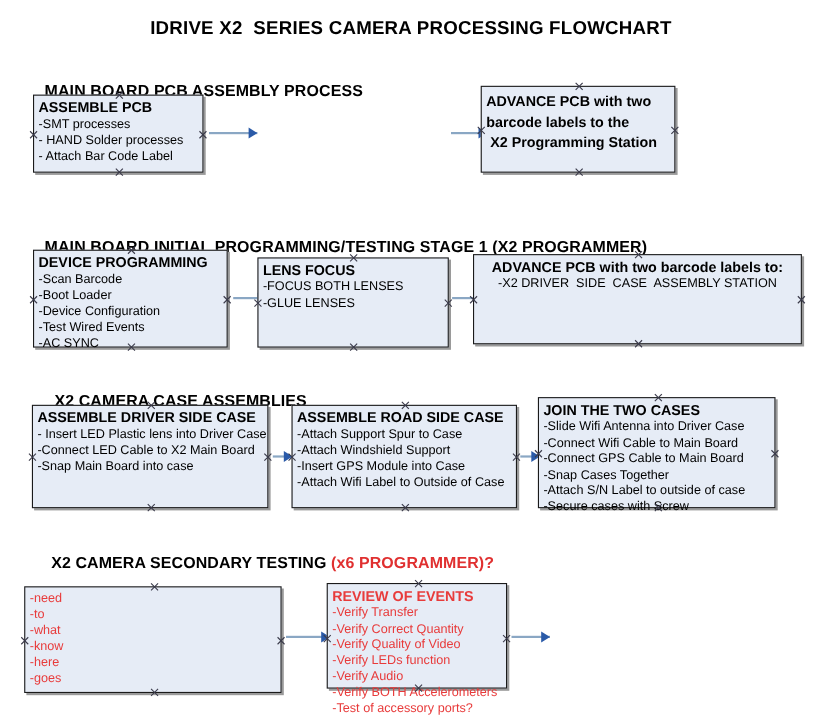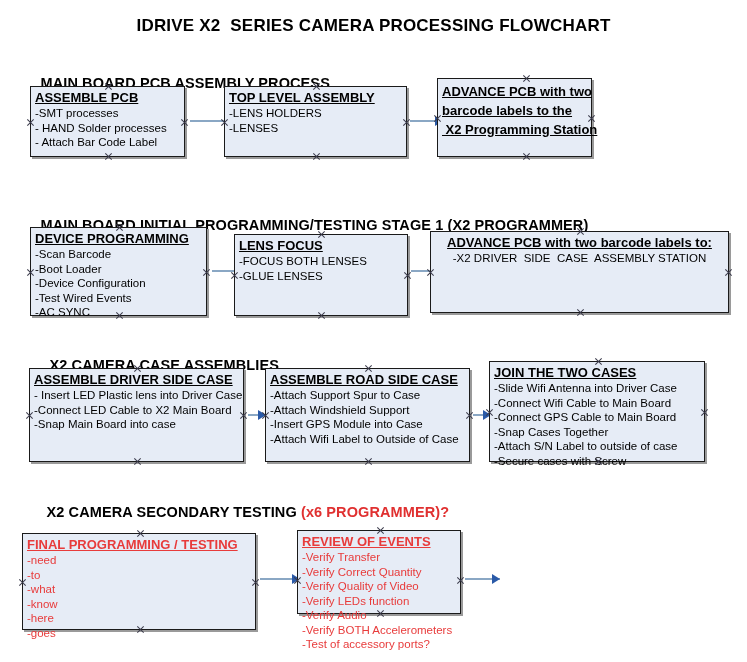--- a/index.html
+++ b/index.html
@@ -40,21 +40,20 @@
     overflow:visible;
   }
   .node .pad{
     padding:3px 4px 0 4px;
   }
   .node .ttl{
     font-size:13px;font-weight:bold;
     line-height:15px;
     white-space:pre;
     margin-bottom:1px;
-    text-decoration:underline;
   }
   .node .li{
     font-size:11.5px;
     line-height:14.5px;
     white-space:pre;
   }
   .node.tall-title .ttl{font-size:13px;line-height:19px;}
   .node.red .ttl{color:#e83b3b;}
   .node.red .li{color:#e83b3b;}
   .node.overflow{overflow:visible;}
@@ -102,36 +101,25 @@
     </div>
     <div class="hx" style="left:73px;top:-5px;"></div>
     <div class="hx" style="left:73px;bottom:-5px;"></div>
     <div class="hx" style="left:-5px;top:31px;"></div>
     <div class="hx" style="right:-5px;top:31px;"></div>
   </div>
 
   <div class="conn" style="left:190px;top:120px;width:44px;"></div>
   <div class="arrowhead" style="left:226px;top:116px;"></div>
 
-  <div class="node" style="left:224px;top:86px;width:183px;height:71px;">
-    <div class="pad">
-      <div class="ttl">TOP LEVEL ASSEMBLY</div>
-      <div class="li">-LENS HOLDERS</div>
-      <div class="li">-LENSES</div>
-    </div>
-    <div class="hx" style="left:87px;top:-5px;"></div>
-    <div class="hx" style="left:87px;bottom:-5px;"></div>
-    <div class="hx" style="left:-5px;top:31px;"></div>
-    <div class="hx" style="right:-5px;top:31px;"></div>
-  </div>
 
   <div class="conn" style="left:410px;top:120px;width:33px;"></div>
   <div class="arrowhead" style="left:435px;top:116px;"></div>
 
-  <div class="node tall-title" style="left:437px;top:78px;width:155px;height:79px;">
+  <div class="node tall-title" style="left:437px;top:78px;width:177px;height:79px;">
     <div class="pad">
       <div class="ttl">ADVANCE PCB with two
 barcode labels to the
  X2 Programming Station</div>
     </div>
     <div class="hx" style="left:84px;top:-5px;"></div>
     <div class="hx" style="left:84px;bottom:-5px;"></div>
     <div class="hx" style="left:-5px;top:35px;"></div>
     <div class="hx" style="right:-5px;top:35px;"></div>
   </div>
@@ -236,38 +224,37 @@
     <div class="hx" style="left:-5px;top:46px;"></div>
     <div class="hx" style="right:-5px;top:46px;"></div>
   </div>
 
   <div class="section-title" style="left:30px;top:488px;">
     <span>X2 CAMERA SECONDARY TESTING </span><span class="accent">(x6 PROGRAMMER)?</span>
   </div>
 
   <div class="node red" style="left:22px;top:533px;width:234px;height:97px;">
     <div class="pad">
-      <div class="ttl">FINAL PROGRAMMING / TESTING</div>
       <div class="li">-need</div>
       <div class="li">-to</div>
       <div class="li">-what</div>
       <div class="li">-know</div>
       <div class="li">-here</div>
       <div class="li">-goes</div>
     </div>
     <div class="hx" style="left:113px;top:-5px;"></div>
     <div class="hx" style="left:113px;bottom:-5px;"></div>
     <div class="hx" style="left:-5px;top:44px;"></div>
     <div class="hx" style="right:-5px;top:44px;"></div>
   </div>
 
   <div class="conn" style="left:260px;top:611px;width:40px;transform:translateY(-33px);"></div>
   <div class="arrowhead" style="left:292px;top:574px;"></div>
 
-  <div class="node red overflow" style="left:297px;top:530px;width:164px;height:84px;">
+  <div class="node red overflow" style="left:297px;top:530px;width:164px;height:96px;">
     <div class="pad">
       <div class="ttl">REVIEW OF EVENTS</div>
       <div class="li">-Verify Transfer</div>
       <div class="li">-Verify Correct Quantity</div>
       <div class="li">-Verify Quality of Video</div>
       <div class="li">-Verify LEDs function</div>
       <div class="li">-Verify Audio</div>
       <div class="li">-Verify BOTH Accelerometers</div>
       <div class="li spill">-Test of accessory ports?</div>
     </div>

